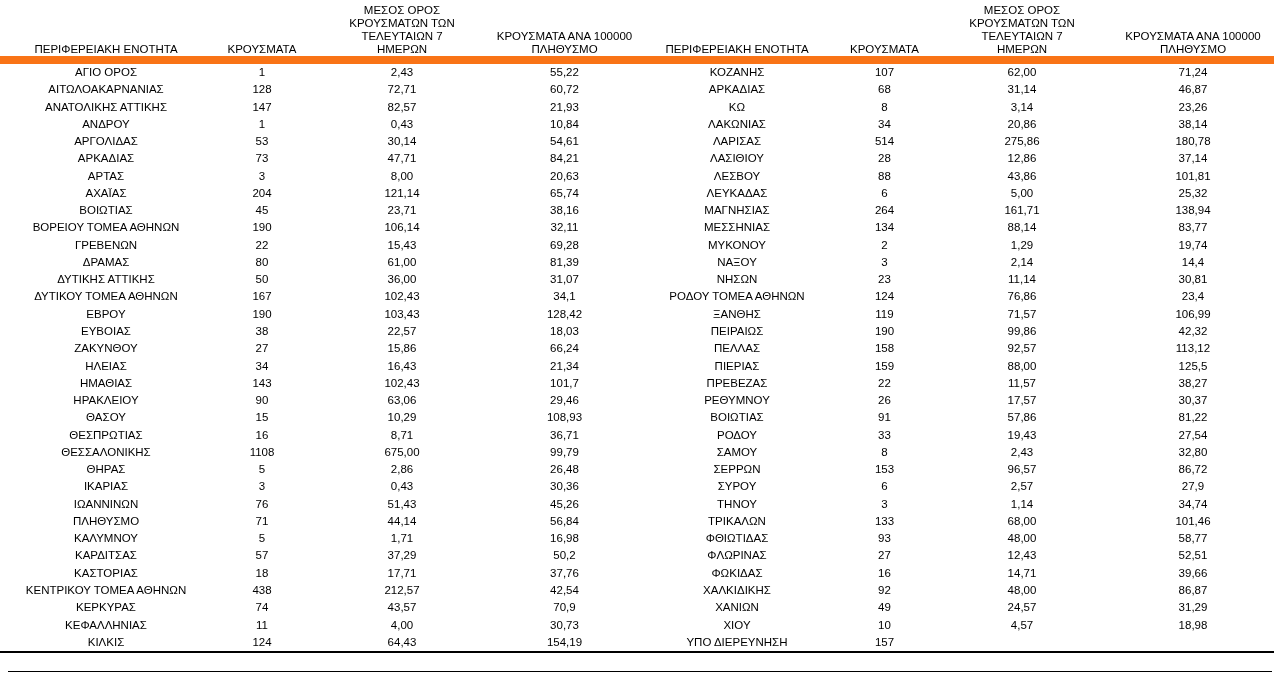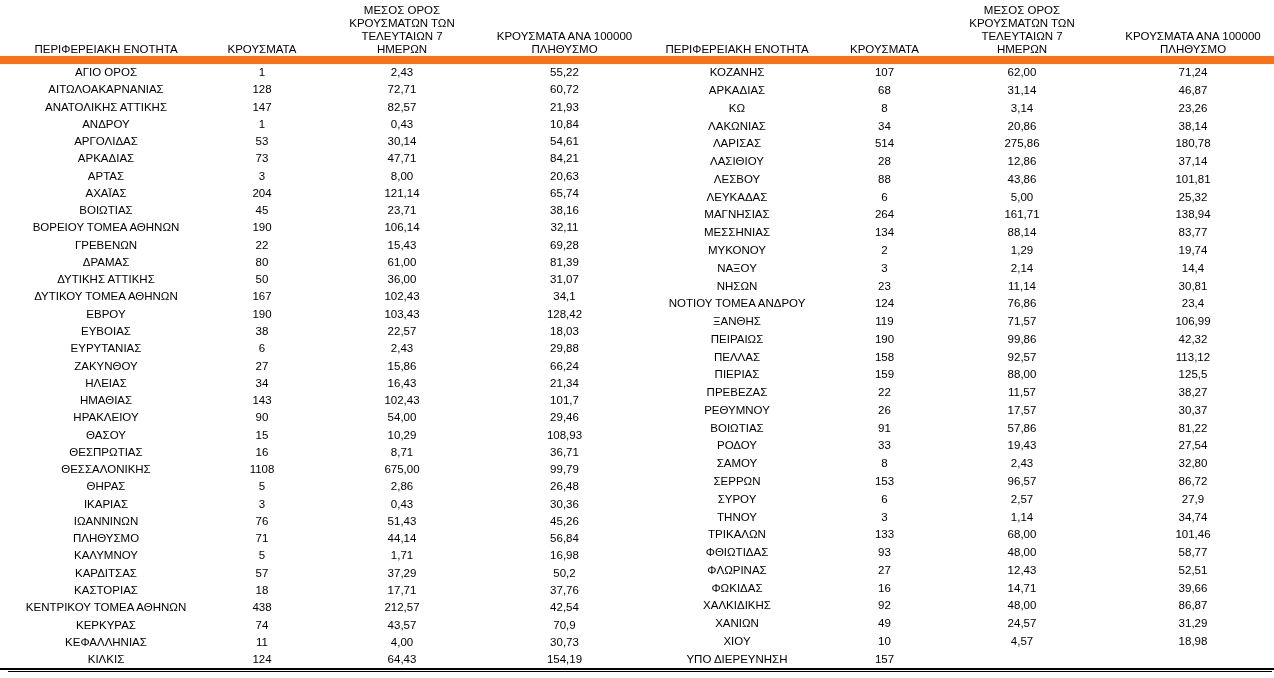--- a/index.html
+++ b/index.html
@@ -172,47 +172,41 @@
             <td class="col-avg7">103,43</td>
             <td class="col-per100k">128,42</td>
           </tr>
           <tr>
             <td class="col-region">ΕΥΒΟΙΑΣ</td>
             <td class="col-cases">38</td>
             <td class="col-avg7">22,57</td>
             <td class="col-per100k">18,03</td>
           </tr>
           <tr>
-            <td class="col-region">ΕΥΡΥΤΑΝΙΑΣ</td>
-            <td class="col-cases">6</td>
-            <td class="col-avg7">2,43</td>
-            <td class="col-per100k">29,88</td>
-          </tr>
-          <tr>
             <td class="col-region">ΖΑΚΥΝΘΟΥ</td>
             <td class="col-cases">27</td>
             <td class="col-avg7">15,86</td>
             <td class="col-per100k">66,24</td>
           </tr>
           <tr>
             <td class="col-region">ΗΛΕΙΑΣ</td>
             <td class="col-cases">34</td>
             <td class="col-avg7">16,43</td>
             <td class="col-per100k">21,34</td>
           </tr>
           <tr>
             <td class="col-region">ΗΜΑΘΙΑΣ</td>
             <td class="col-cases">143</td>
             <td class="col-avg7">102,43</td>
             <td class="col-per100k">101,7</td>
           </tr>
           <tr>
             <td class="col-region">ΗΡΑΚΛΕΙΟΥ</td>
             <td class="col-cases">90</td>
-            <td class="col-avg7">54,00</td>
+            <td class="col-avg7">63,06</td>
             <td class="col-per100k">29,46</td>
           </tr>
           <tr>
             <td class="col-region">ΘΑΣΟΥ</td>
             <td class="col-cases">15</td>
             <td class="col-avg7">10,29</td>
             <td class="col-per100k">108,93</td>
           </tr>
           <tr>
             <td class="col-region">ΘΕΣΠΡΩΤΙΑΣ</td>
@@ -377,21 +371,21 @@
             <td class="col-avg7">2,14</td>
             <td class="col-per100k">14,4</td>
           </tr>
           <tr>
             <td class="col-region">ΝΗΣΩΝ</td>
             <td class="col-cases">23</td>
             <td class="col-avg7">11,14</td>
             <td class="col-per100k">30,81</td>
           </tr>
           <tr>
-            <td class="col-region">ΝΟΤΙΟΥ ΤΟΜΕΑ ΑΝΔΡΟΥ</td>
+            <td class="col-region">ΡΟΔΟΥ ΤΟΜΕΑ ΑΘΗΝΩΝ</td>
             <td class="col-cases">124</td>
             <td class="col-avg7">76,86</td>
             <td class="col-per100k">23,4</td>
           </tr>
           <tr>
             <td class="col-region">ΞΑΝΘΗΣ</td>
             <td class="col-cases">119</td>
             <td class="col-avg7">71,57</td>
             <td class="col-per100k">106,99</td>
           </tr>

